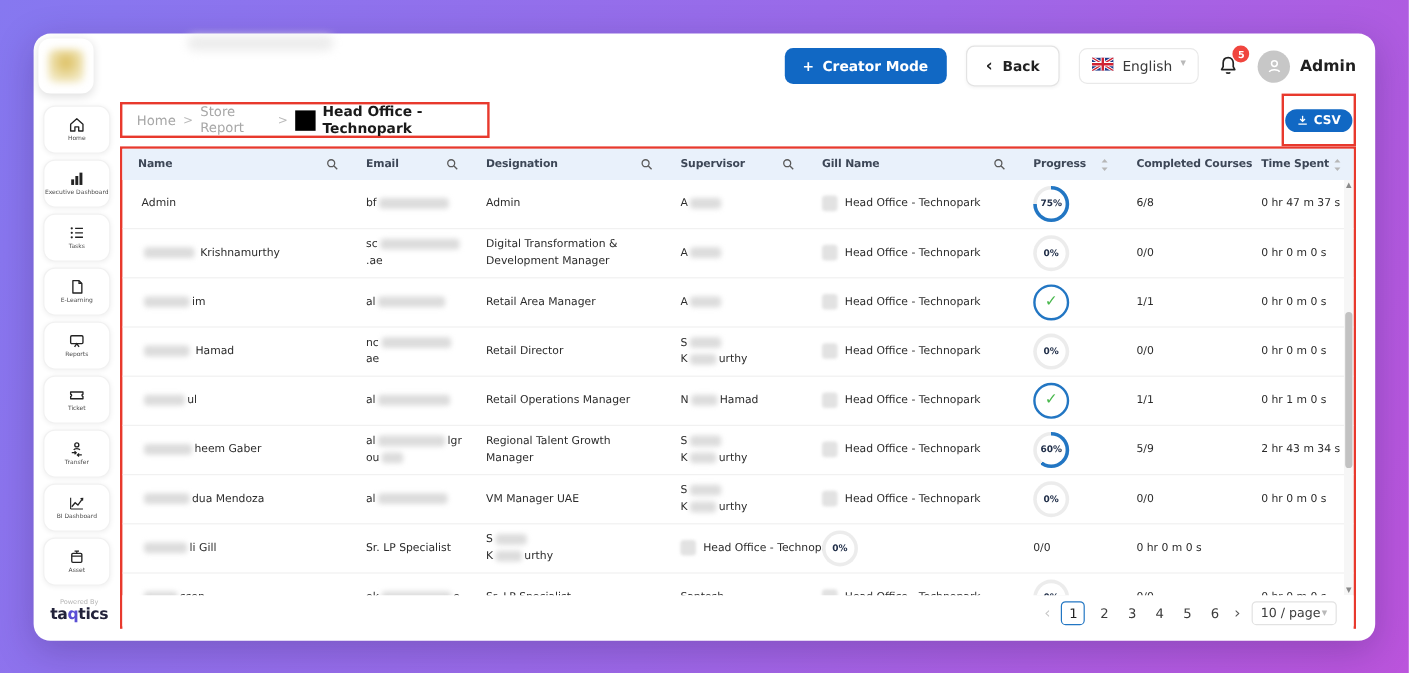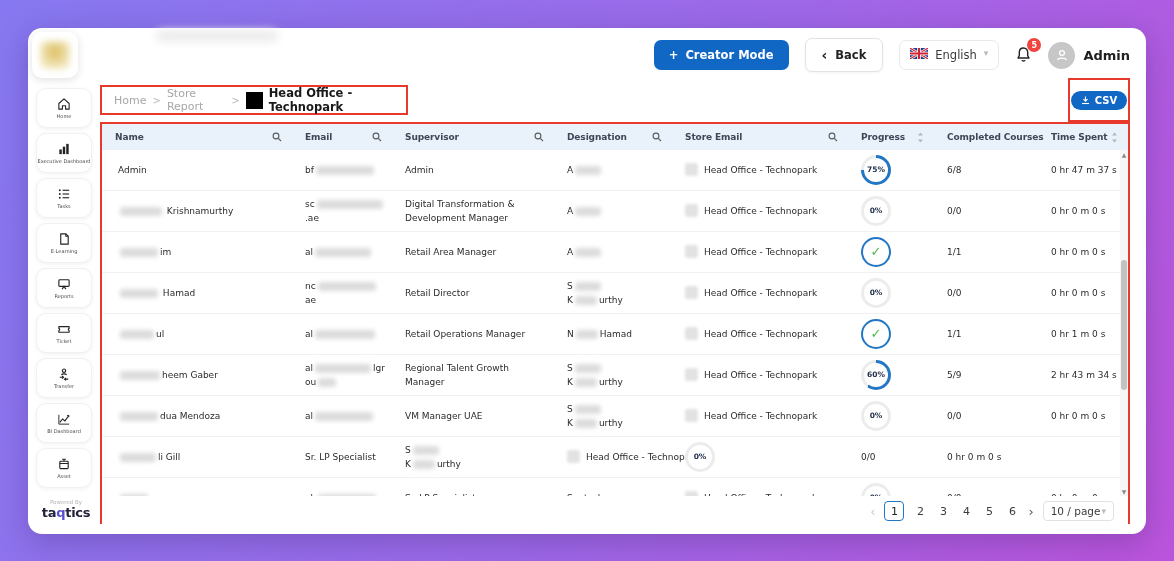--- a/index.html
+++ b/index.html
@@ -245,35 +245,35 @@
           </svg>
         </div>
         <div class="th">
           <span>Email</span>
           <svg width="10" height="10" viewBox="0 0 10 10">
             <circle cx="4" cy="4" r="2.9" fill="none" stroke="#5a5a5a" stroke-width="1.1"></circle>
             <path d="M6.3 6.3 L9 9" stroke="#5a5a5a" stroke-width="1.1"></path>
           </svg>
         </div>
         <div class="th">
+          <span>Designation</span>
+          <svg width="10" height="10" viewBox="0 0 10 10">
+            <circle cx="4" cy="4" r="2.9" fill="none" stroke="#5a5a5a" stroke-width="1.1"></circle>
+            <path d="M6.3 6.3 L9 9" stroke="#5a5a5a" stroke-width="1.1"></path>
+          </svg>
+        </div>
+        <div class="th">
           <span>Supervisor</span>
           <svg width="10" height="10" viewBox="0 0 10 10">
             <circle cx="4" cy="4" r="2.9" fill="none" stroke="#5a5a5a" stroke-width="1.1"></circle>
             <path d="M6.3 6.3 L9 9" stroke="#5a5a5a" stroke-width="1.1"></path>
           </svg>
         </div>
         <div class="th">
-          <span>Designation</span>
-          <svg width="10" height="10" viewBox="0 0 10 10">
-            <circle cx="4" cy="4" r="2.9" fill="none" stroke="#5a5a5a" stroke-width="1.1"></circle>
-            <path d="M6.3 6.3 L9 9" stroke="#5a5a5a" stroke-width="1.1"></path>
-          </svg>
-        </div>
-        <div class="th">
-          <span>Store Email</span>
+          <span>Gill Name</span>
           <svg width="10" height="10" viewBox="0 0 10 10">
             <circle cx="4" cy="4" r="2.9" fill="none" stroke="#5a5a5a" stroke-width="1.1"></circle>
             <path d="M6.3 6.3 L9 9" stroke="#5a5a5a" stroke-width="1.1"></path>
           </svg>
         </div>
         <div class="th">
           <span>Progress</span>
           <svg width="7" height="11" viewBox="0 0 7 11">
             <path d="M3.5 0.5 L6 3.5 H1 Z" fill="#b6b6b6"></path>
             <path d="M3.5 10.5 L1 7.5 H6 Z" fill="#b6b6b6"></path>

